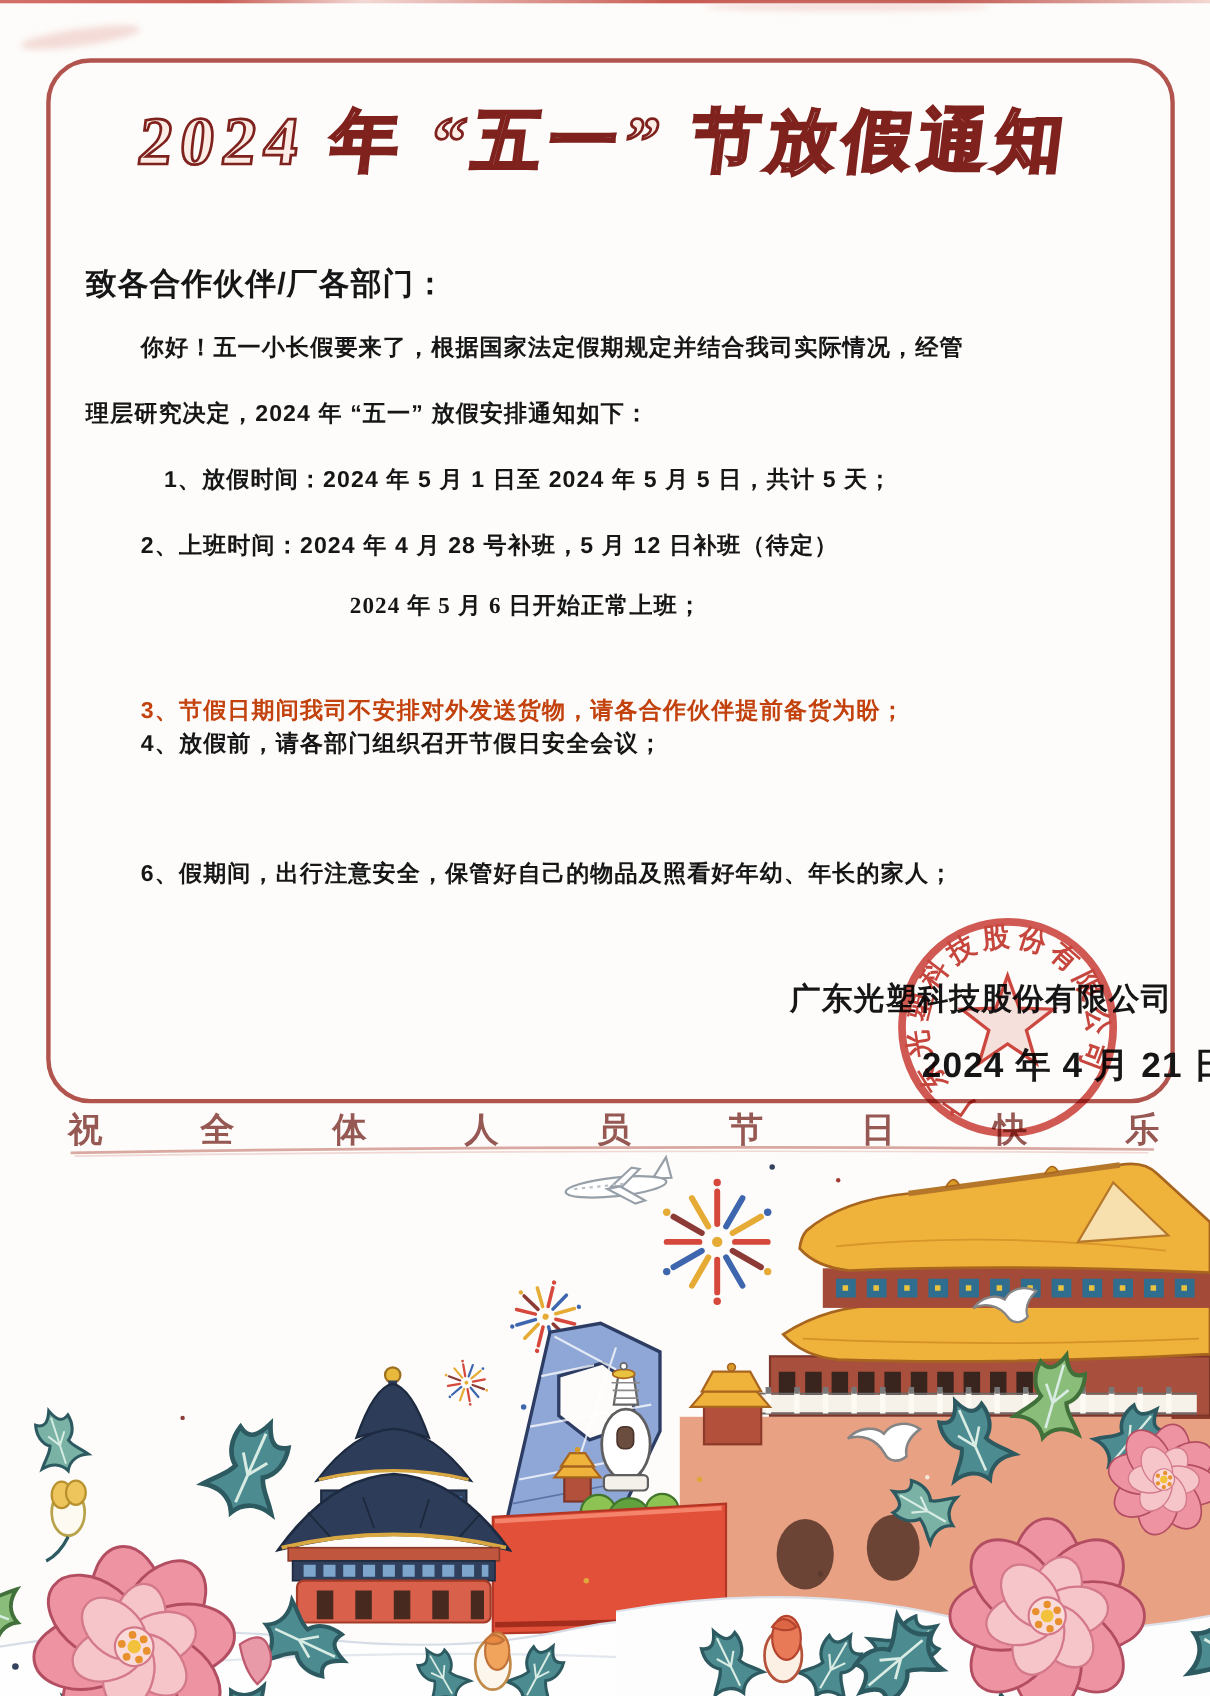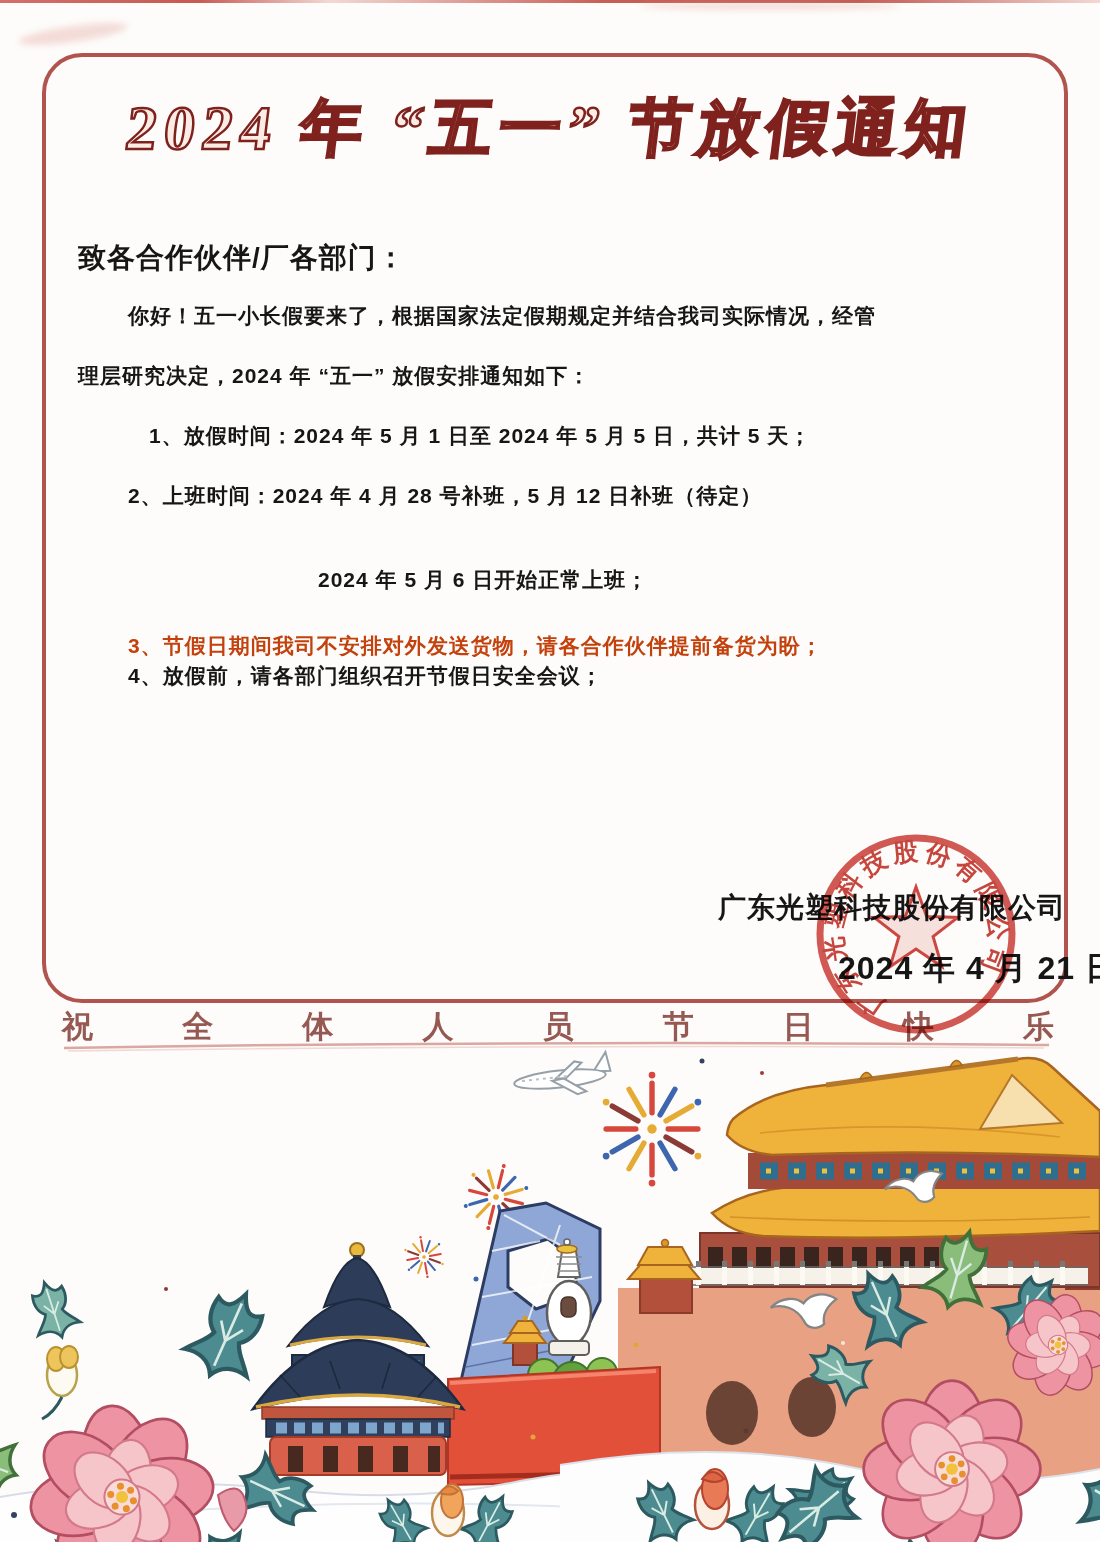--- a/index.html
+++ b/index.html
@@ -19,21 +19,21 @@
   .doc-title{position:absolute;top:86px;left:0;width:100%;margin:0;text-align:center;
        font-family:"Liberation Serif",serif;font-weight:700;font-size:62px;letter-spacing:7px;
        color:#fcece6;-webkit-text-stroke:2.5px #7f221e;transform:skewX(-7deg);white-space:nowrap;}
   
   .line{position:absolute;white-space:nowrap;font-weight:700;font-size:21px;color:#161616;letter-spacing:1px;}
   .greeting{left:78px;top:239px;font-size:28px;}
   .p1{left:128px;top:302px;}
   .p2{left:78px;top:362px;}
   .r0{left:128px;top:422px;margin-left:21px;}
   .r1{left:128px;top:482px;}
-  .r2{left:318px;top:566px;}
+  .r2{left:318px;top:536px;font-family:Liberation Serif, serif;}
   .r3{left:128px;top:602px;}
   .r4{left:128px;top:662px;}
   .r5{left:128px;top:721px;}
   .r6{left:128px;top:780px;}
   .red{color:#c2410c;margin-top:30px;}
   .company{left:718px;top:889px;font-size:28px;}
   .date{left:838px;top:947px;font-size:32px;}
   
   .stamp{position:absolute;left:806px;top:824px;width:220px;height:220px;
        mix-blend-mode:multiply;opacity:.9;}
@@ -64,20 +64,21 @@
 
   <div class="line greeting">致各合作伙伴/厂各部门：</div>
   <div class="line p1">你好！五一小长假要来了，根据国家法定假期规定并结合我司实际情况，经管</div>
   <div class="line p2">理层研究决定，2024 年 “五一” 放假安排通知如下：</div>
 
   <div class="line r0">1、放假时间：2024 年 5 月 1 日至 2024 年 5 月 5 日，共计 5 天；</div>
   <div class="line r1">2、上班时间：2024 年 4 月 28 号补班，5 月 12 日补班（待定）</div>
   <div class="line r2">2024 年 5 月 6 日开始正常上班；</div>
   <div class="line r3 red">3、节假日期间我司不安排对外发送货物，请各合作伙伴提前备货为盼；</div>
   <div class="line r4">4、放假前，请各部门组织召开节假日安全会议；</div>
+  <div class="line r6">6、假期间，出行注意安全，保管好自己的物品及照看好年幼、年长的家人；</div>
 
   <div class="line company">广东光塑科技股份有限公司</div>
   <div class="line date">2024 年 4 月 21 日</div>
 
   <div class="blessing">
     <span>祝</span>
     <span>全</span>
     <span>体</span>
     <span>人</span>
     <span>员</span>

